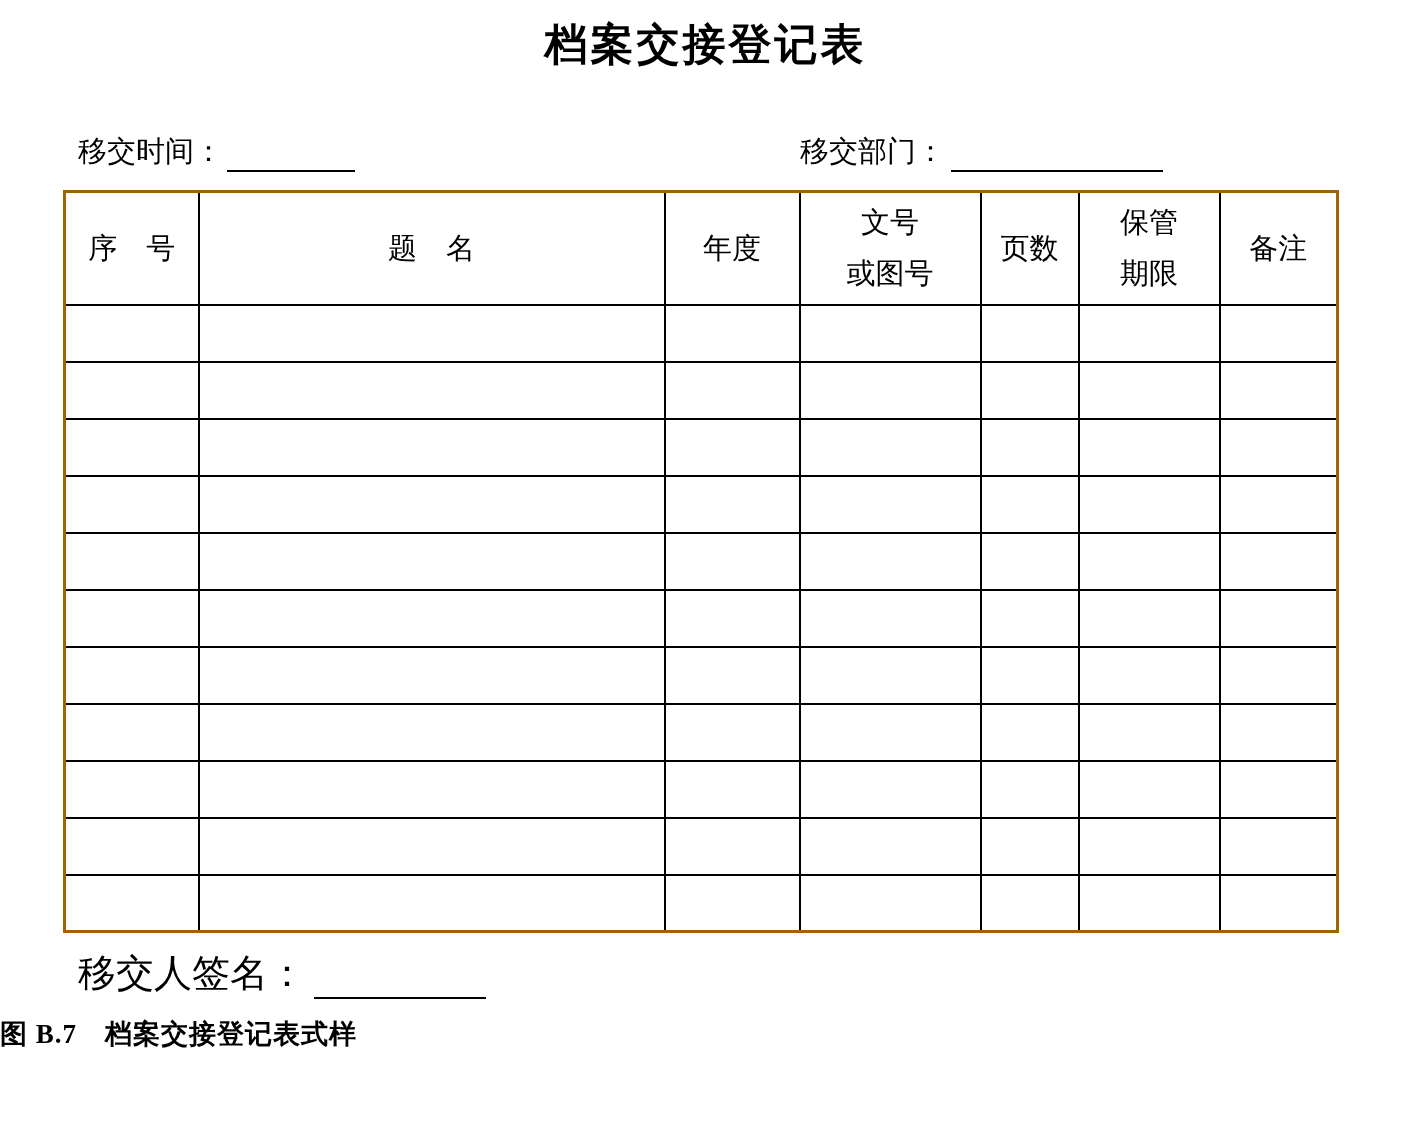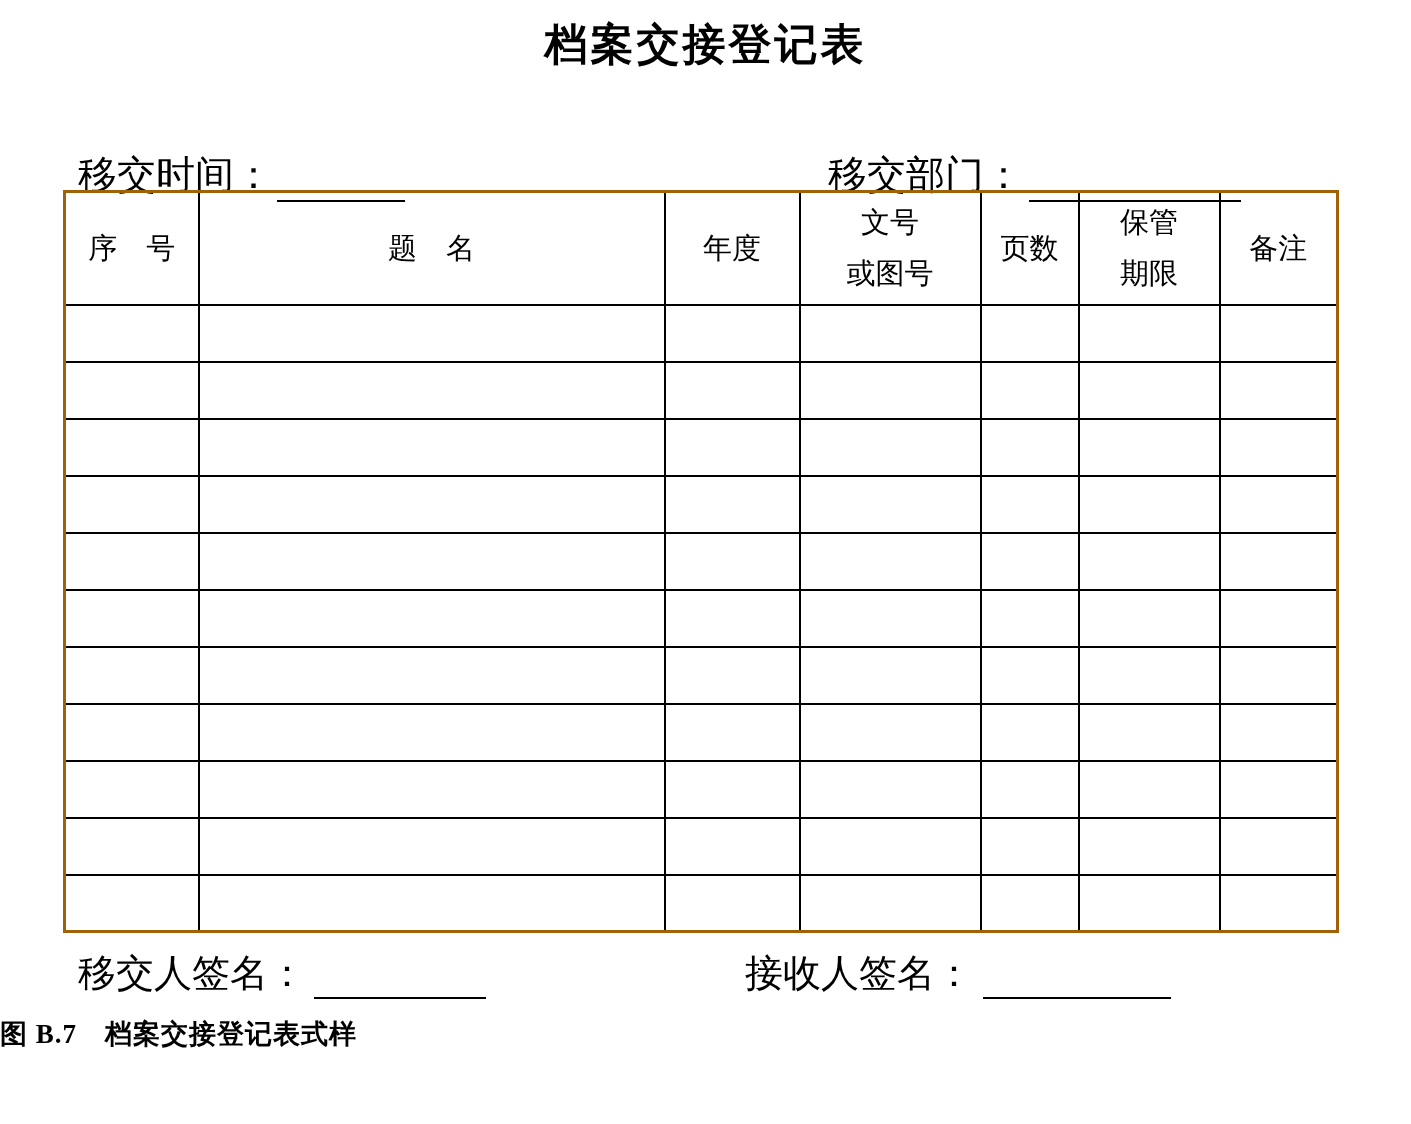--- a/index.html
+++ b/index.html
@@ -5,23 +5,23 @@
   html,body{margin:0;padding:0;background:#fff;}
   .page{
     position:relative;width:1411px;height:1124px;background:#ffffff;color:#000000;
     font-family:"Liberation Serif","DejaVu Serif",serif;overflow:hidden;
   }
   .title{
     position:absolute;top:16px;left:0;width:100%;margin:0;text-align:center;
     font-family:"Liberation Sans","DejaVu Sans",sans-serif;font-weight:bold;
     font-size:43px;letter-spacing:3px;
   }
-  .meta-row{position:absolute;top:148px;left:0;width:100%;height:42px;font-size:39px;}
+  .meta-row{position:absolute;top:132px;left:0;width:100%;height:42px;font-size:29px;}
   .meta-time{position:absolute;left:78px;white-space:nowrap;}
-  .meta-dept{position:absolute;left:800px;white-space:nowrap;margin-left:28px;}
+  .meta-dept{position:absolute;left:800px;white-space:nowrap;}
   .blank{
     display:inline-block;border-bottom:2px solid #000;height:36px;
     vertical-align:bottom;box-sizing:border-box;
   }
   .blank-time{width:128px;margin-left:4px;}
   .blank-dept{width:212px;margin-left:6px;}
   table.form{
     position:absolute;left:63px;top:190px;width:1273px;
     border-collapse:collapse;table-layout:fixed;border:3px solid #a16207;
   }
@@ -188,20 +188,17 @@
           <td></td>
           <td></td>
         </tr>
       </tbody>
   </table>
 
   <div class="sign-row">
     <span class="sign-transferor">
       <span>移交人签名：</span><span class="blank blank-transferor"></span>
     </span>
-    <span class="sign-receiver">
-      <span>接收人签名：</span><span class="blank blank-receiver"></span>
-    </span>
   </div>
 
   <div class="caption">图 B.7　档案交接登记表式样</div>
 
 </div>
 
 </body></html>

